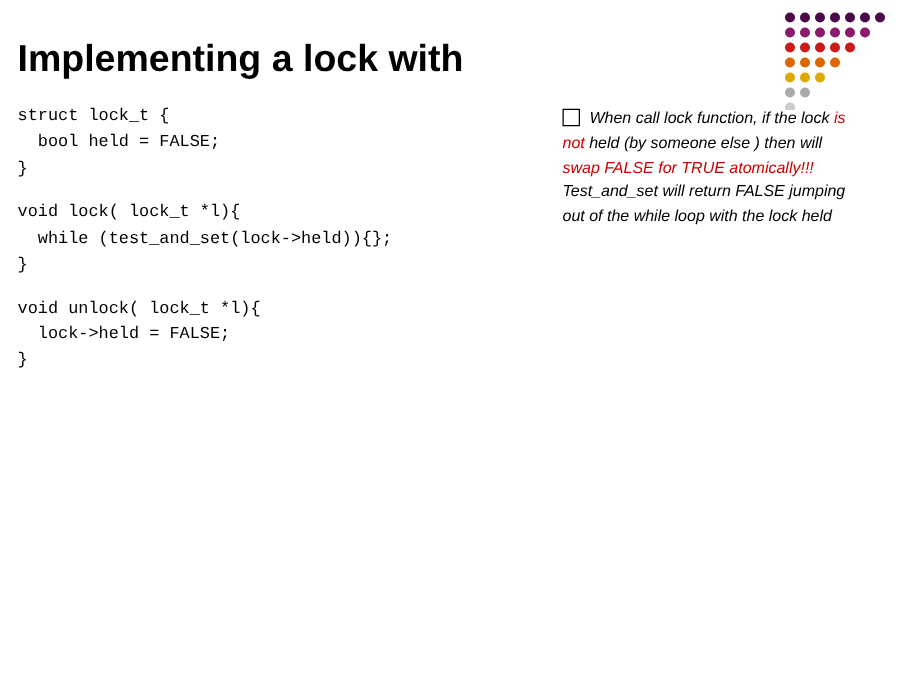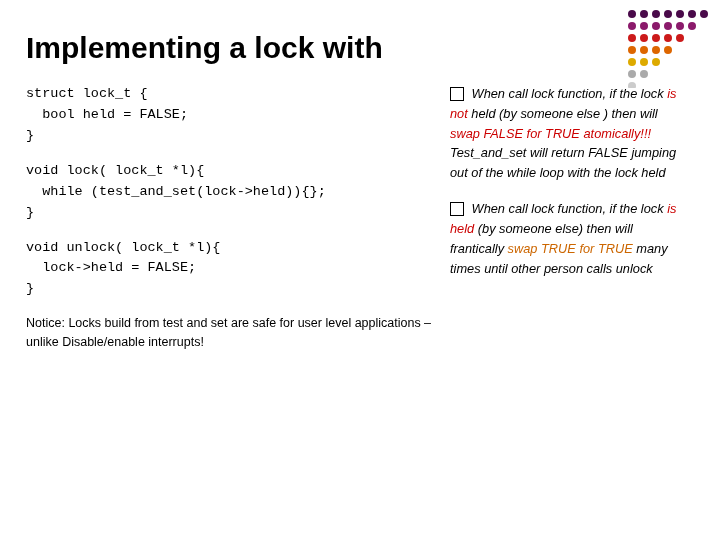--- a/index.html
+++ b/index.html
@@ -11,21 +11,21 @@
       font-family: Arial, sans-serif;
       overflow: hidden;
       position: relative;
     }
 
     .slide {
       width: 720px;
       height: 477px;
       background: #ffffff;
       position: relative;
-      padding: 30px 30px 20px 26px;
+      padding: 30px 30px 20px 14px;
     }
 
     .title {
       font-size: 30px;
       font-weight: bold;
       color: #000000;
       line-height: 1.2;
       margin-bottom: 18px;
       max-width: 460px;
     }
@@ -166,38 +166,29 @@
       <div class="code-block">void lock( lock_t *l){
   while (test_and_set(lock-&gt;held)){};
 }
 </div>
 
       <div class="code-block">void unlock( lock_t *l){
   lock-&gt;held = FALSE;
 }
 </div>
 
-      <div class="notice-text">
-        <span>Notice: Locks build from test and set are safe for user level applications – unlike Disable/enable interrupts!</span>
-      </div>
 
     </div>
 
     <div class="right-col">
 
       <div class="right-block">
         <p>
           <span class="checkbox-bullet"></span>
           When call lock function, if the lock <span class="highlight-red">is not</span> held (by someone else ) then will <span class="highlight-red">swap FALSE for TRUE atomically!!!</span> Test_and_set will return FALSE jumping out of the while loop with the lock held
         </p>
       </div>
 
-      <div class="right-block">
-        <p>
-          <span class="checkbox-bullet"></span>
-          When call lock function, if the lock <span class="highlight-red">is held</span> (by someone else) then will frantically <span class="highlight-orange">swap TRUE for TRUE</span> many times until other person calls unlock
-        </p>
-      </div>
 
     </div>
   </div>
 
 </div>
 
 </body></html>

